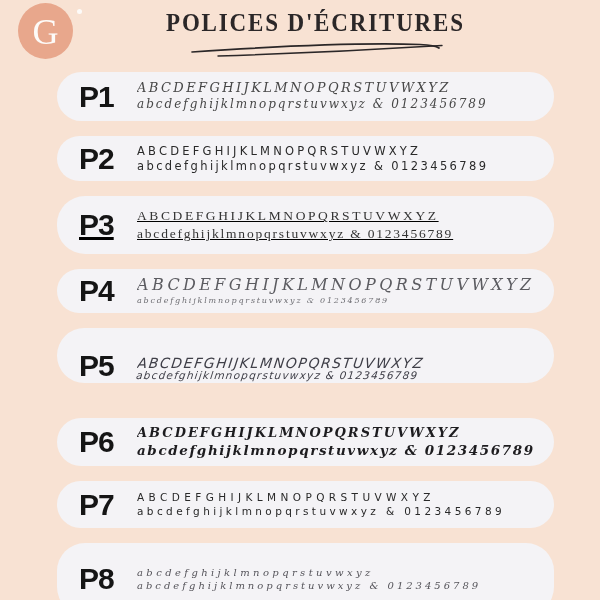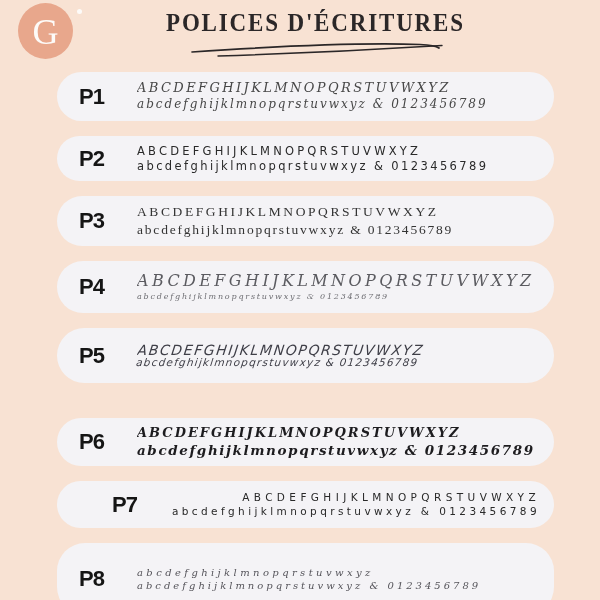--- a/index.html
+++ b/index.html
@@ -56,30 +56,30 @@
     display:flex;flex-direction:column;gap:15px;
   }
   .pill{
     background:var(--pill);
     border-radius:28px;
     display:flex;align-items:center;
     padding:0 14px 0 22px;
   }
   .pill:nth-child(1){height:49px;}
   .pill:nth-child(2){height:45px;}
-  .pill:nth-child(3){height:50px;}
-  .pill:nth-child(4){height:52px;}
-  .pill:nth-child(5){height:55px;}
+  .pill:nth-child(3){height:58px;text-decoration:underline;}
+  .pill:nth-child(4){height:44px;}
+  .pill:nth-child(5){height:55px;align-items:flex-end;}
   .pill:nth-child(6){height:48px;margin-top:20px;}
-  .pill:nth-child(7){height:47px;text-align:right;}
+  .pill:nth-child(7){height:47px;}
   .pill:nth-child(8){height:72px;}
   .plabel{
     width:58px;flex:none;
     font-family:"Liberation Sans",sans-serif;
-    font-weight:700;font-size:22px;color:#151515;
+    font-weight:700;font-size:30px;color:#151515;
     letter-spacing:-1px;
   }
   .sample{flex:1;overflow:hidden;}
   .sample div{white-space:nowrap;line-height:1.3;}
 
   
   .f1{font-family:"DejaVu Serif",serif;font-style:italic;color:#474747;}
   .f1 .l1{font-size:13px;letter-spacing:2.4px;}
   .f1 .l2{font-size:12px;letter-spacing:2px;}
   

